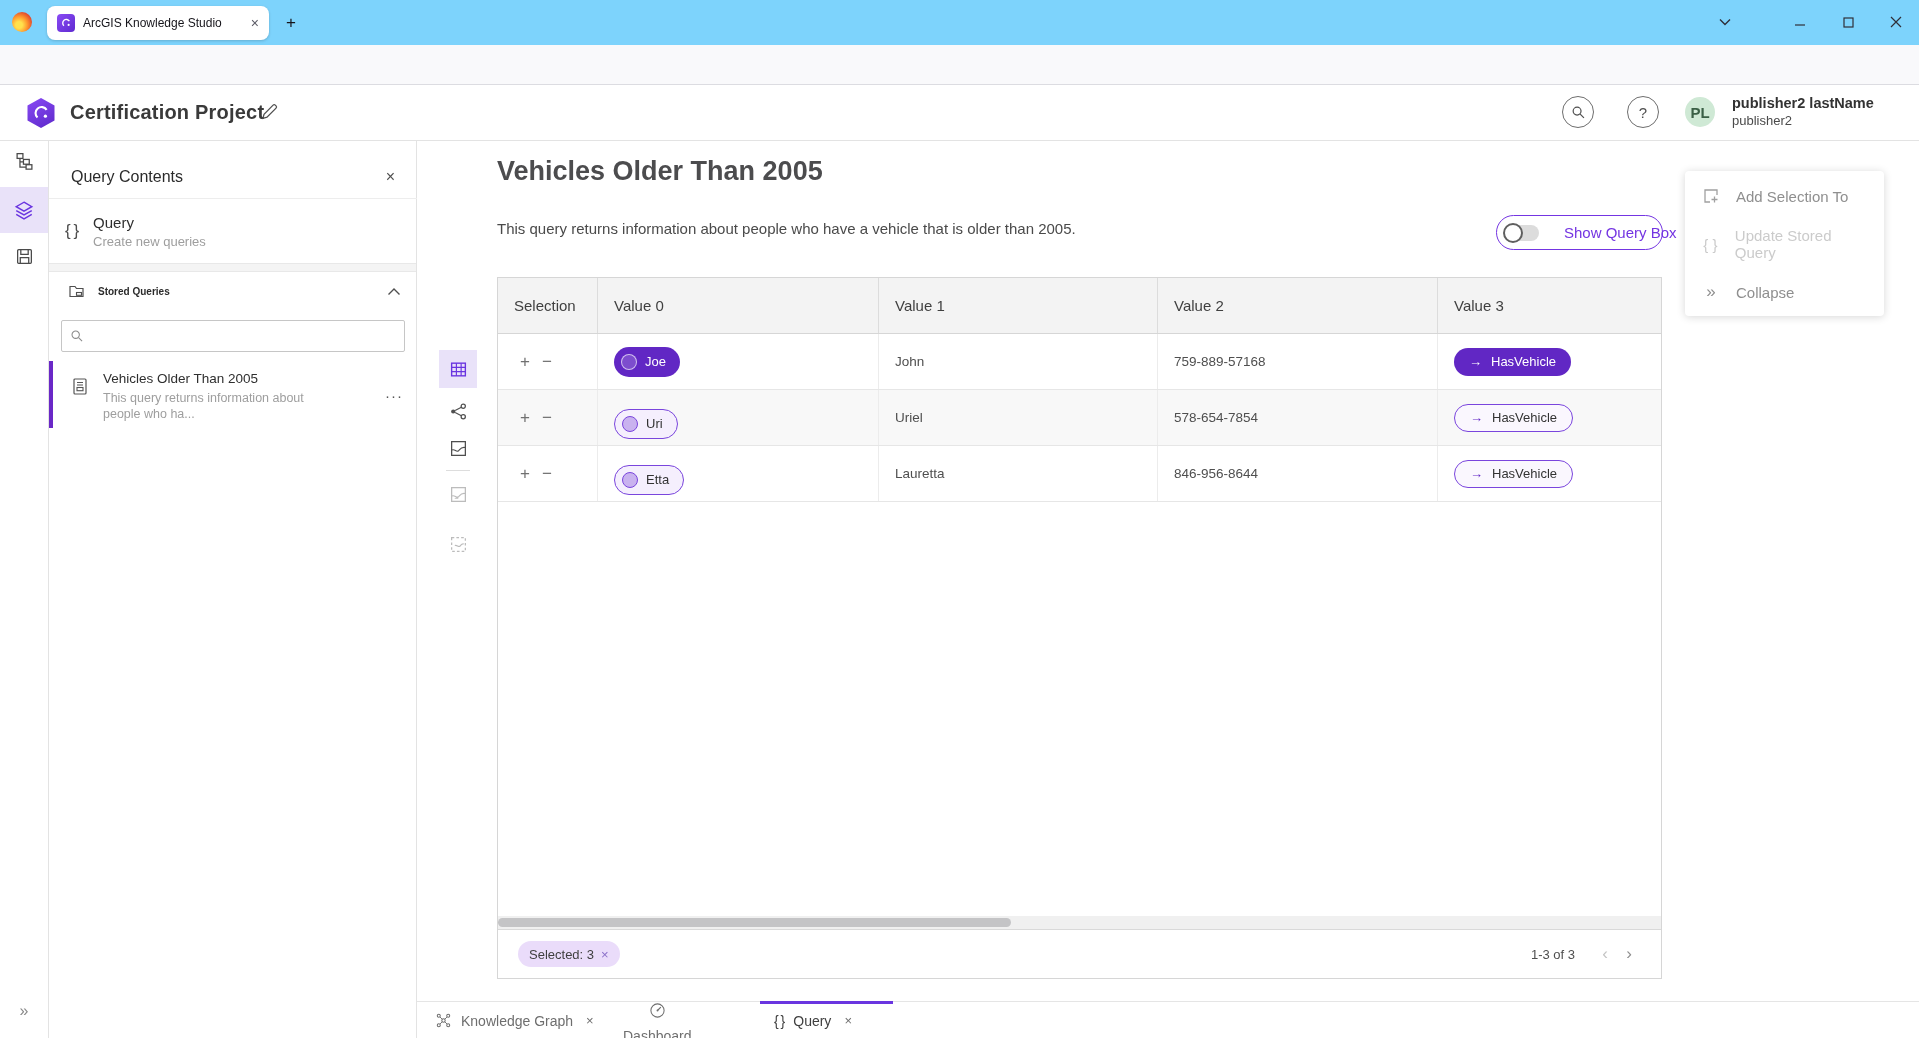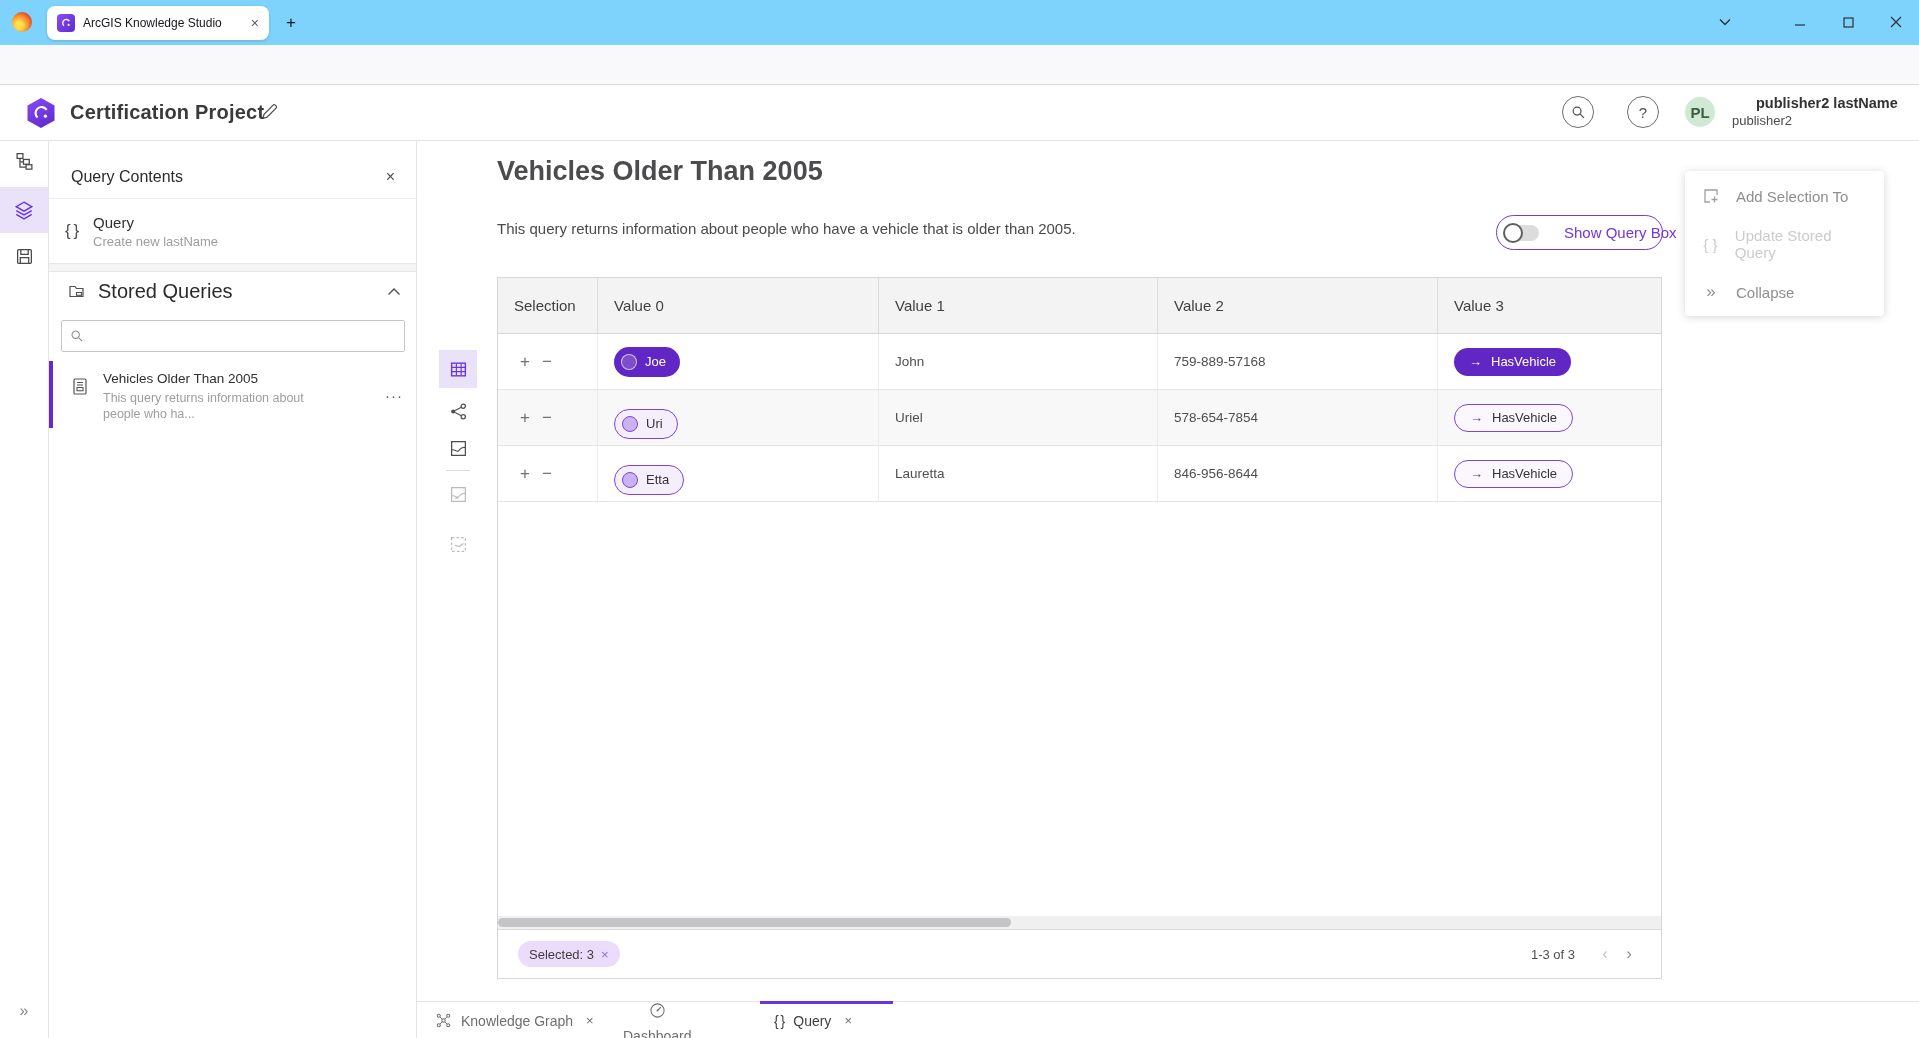--- a/index.html
+++ b/index.html
@@ -33,21 +33,21 @@
 
   
   .appheader { left:0; top:85px; width:1919px; height:56px; background:#fff; border-bottom:1px solid #e3e3e3; }
   .k-logo { left:26px; top:98px; width:30px; height:30px; background:linear-gradient(150deg,#8a4bf5,#5c28c9);
             clip-path:polygon(50% 0,95% 25%,95% 75%,50% 100%,5% 75%,5% 25%); display:flex; align-items:center; justify-content:center; }
   .proj-title { left:70px; top:101px; font-size:20px; font-weight:600; color:#3a3a3a; letter-spacing:.2px; }
   .circle-btn { top:96px; width:32px; height:32px; border:1px solid #6e6e6e; border-radius:50%;
                 display:flex; align-items:center; justify-content:center; color:#4f4f4f; }
   .avatar { left:1685px; top:97px; width:30px; height:30px; border-radius:50%; background:#cfe9d5;
             color:#3a5f45; font-size:15px; font-weight:700; display:flex; align-items:center; justify-content:center; }
-  .uname { left:1732px; top:95px; font-size:14.5px; font-weight:700; color:#323232;margin-left:24px; }
+  .uname { left:1732px; top:95px; font-size:14.5px; font-weight:700; color:#323232; }
   .usub  { left:1732px; top:113px; font-size:13px; color:#4a4a4a; }
 
   
   .leftrail { left:0; top:141px; width:49px; height:897px; background:#fff; border-right:1px solid #e3e3e3; }
   .rail-item { left:0; width:48px; height:46px; display:flex; align-items:center; justify-content:center; }
   .rail-sel { background:#e9e2f9; }
   .rail-expand { left:0; top:996px; width:48px; height:30px; display:flex; align-items:center; justify-content:center;
                  color:#8a8a8a; font-size:16px; }
 
   
@@ -56,21 +56,21 @@
                border-bottom:1px solid #ededed; }
   .lp-title { font-size:16px; font-weight:500; color:#2b2b2b; }
   .lp-close { margin-left:auto; color:#4f4f4f; font-size:16px; }
   .query-item { left:49px; top:199px; width:368px; height:64px; display:flex; align-items:center; padding:0 16px; }
   .braces { font-size:17px; color:#4f4f4f; letter-spacing:-1px; }
   .qi-title { font-size:15px; color:#2f2f2f; }
   .qi-sub { font-size:13px; color:#9e9e9e; margin-top:3px; }
   .section-band { left:49px; top:263px; width:367px; height:9px; background:#f4f4f4;
                   border-top:1px solid #e8e8e8; border-bottom:1px solid #e8e8e8; }
   .sq-header { left:49px; top:272px; width:368px; height:38px; display:flex; align-items:center; padding:0 16px 0 18px; }
-  .sq-title { font-size:20px; font-weight:400; color:#2b2b2b; margin-left:12px; }
+  .sq-title { font-size:10px; font-weight:700; color:#2b2b2b; margin-left:12px; }
   .searchbox { left:61px; top:320px; width:344px; height:32px; border:1px solid #c6c6c6; border-radius:2px;
                background:#fff; display:flex; align-items:center; padding:0 8px; }
   .searchbox input { border:none; outline:none; background:transparent; flex:1; margin-left:8px;
                      font-family:"Liberation Sans",sans-serif; font-size:13px; color:#333; }
   .stored-item { left:49px; top:361px; width:368px; height:67px; display:flex; align-items:flex-start; padding:10px 14px 0 10px; }
   .si-bar { position:absolute; left:0; top:0; width:4px; height:67px; background:#6a28c7; }
   .si-title { font-size:13.5px; color:#2f2f2f; }
   .si-desc { font-size:12.5px; color:#9e9e9e; line-height:16px; margin-top:4px; }
   .si-more { margin-left:auto; color:#555; font-size:15px; letter-spacing:1px; margin-top:16px; }
 
@@ -280,21 +280,21 @@
 
   <div class="abs leftpanel"></div>
   <div class="abs lp-header">
     <span class="lp-title">Query Contents</span>
     <span class="lp-close">×</span>
   </div>
   <div class="abs query-item">
     <span class="braces">{ }</span>
     <span style="margin-left:15px;">
       <div class="qi-title">Query</div>
-      <div class="qi-sub">Create new lastName</div>
+      <div class="qi-sub">Create new queries</div>
     </span>
   </div>
   <div class="abs section-band"></div>
   <div class="abs sq-header">
     <span>
       <svg width="19" height="18" viewBox="0 0 18 18">
           <path d="M2.5 14.5v-10h5l1.5 2h6.5v8z" fill="none" stroke="#4f4f4f" stroke-width="1.2"></path>
           <rect x="9" y="10.5" width="5" height="2.8" fill="none" stroke="#4f4f4f" stroke-width="1.1"></rect>
         </svg>
     </span>

